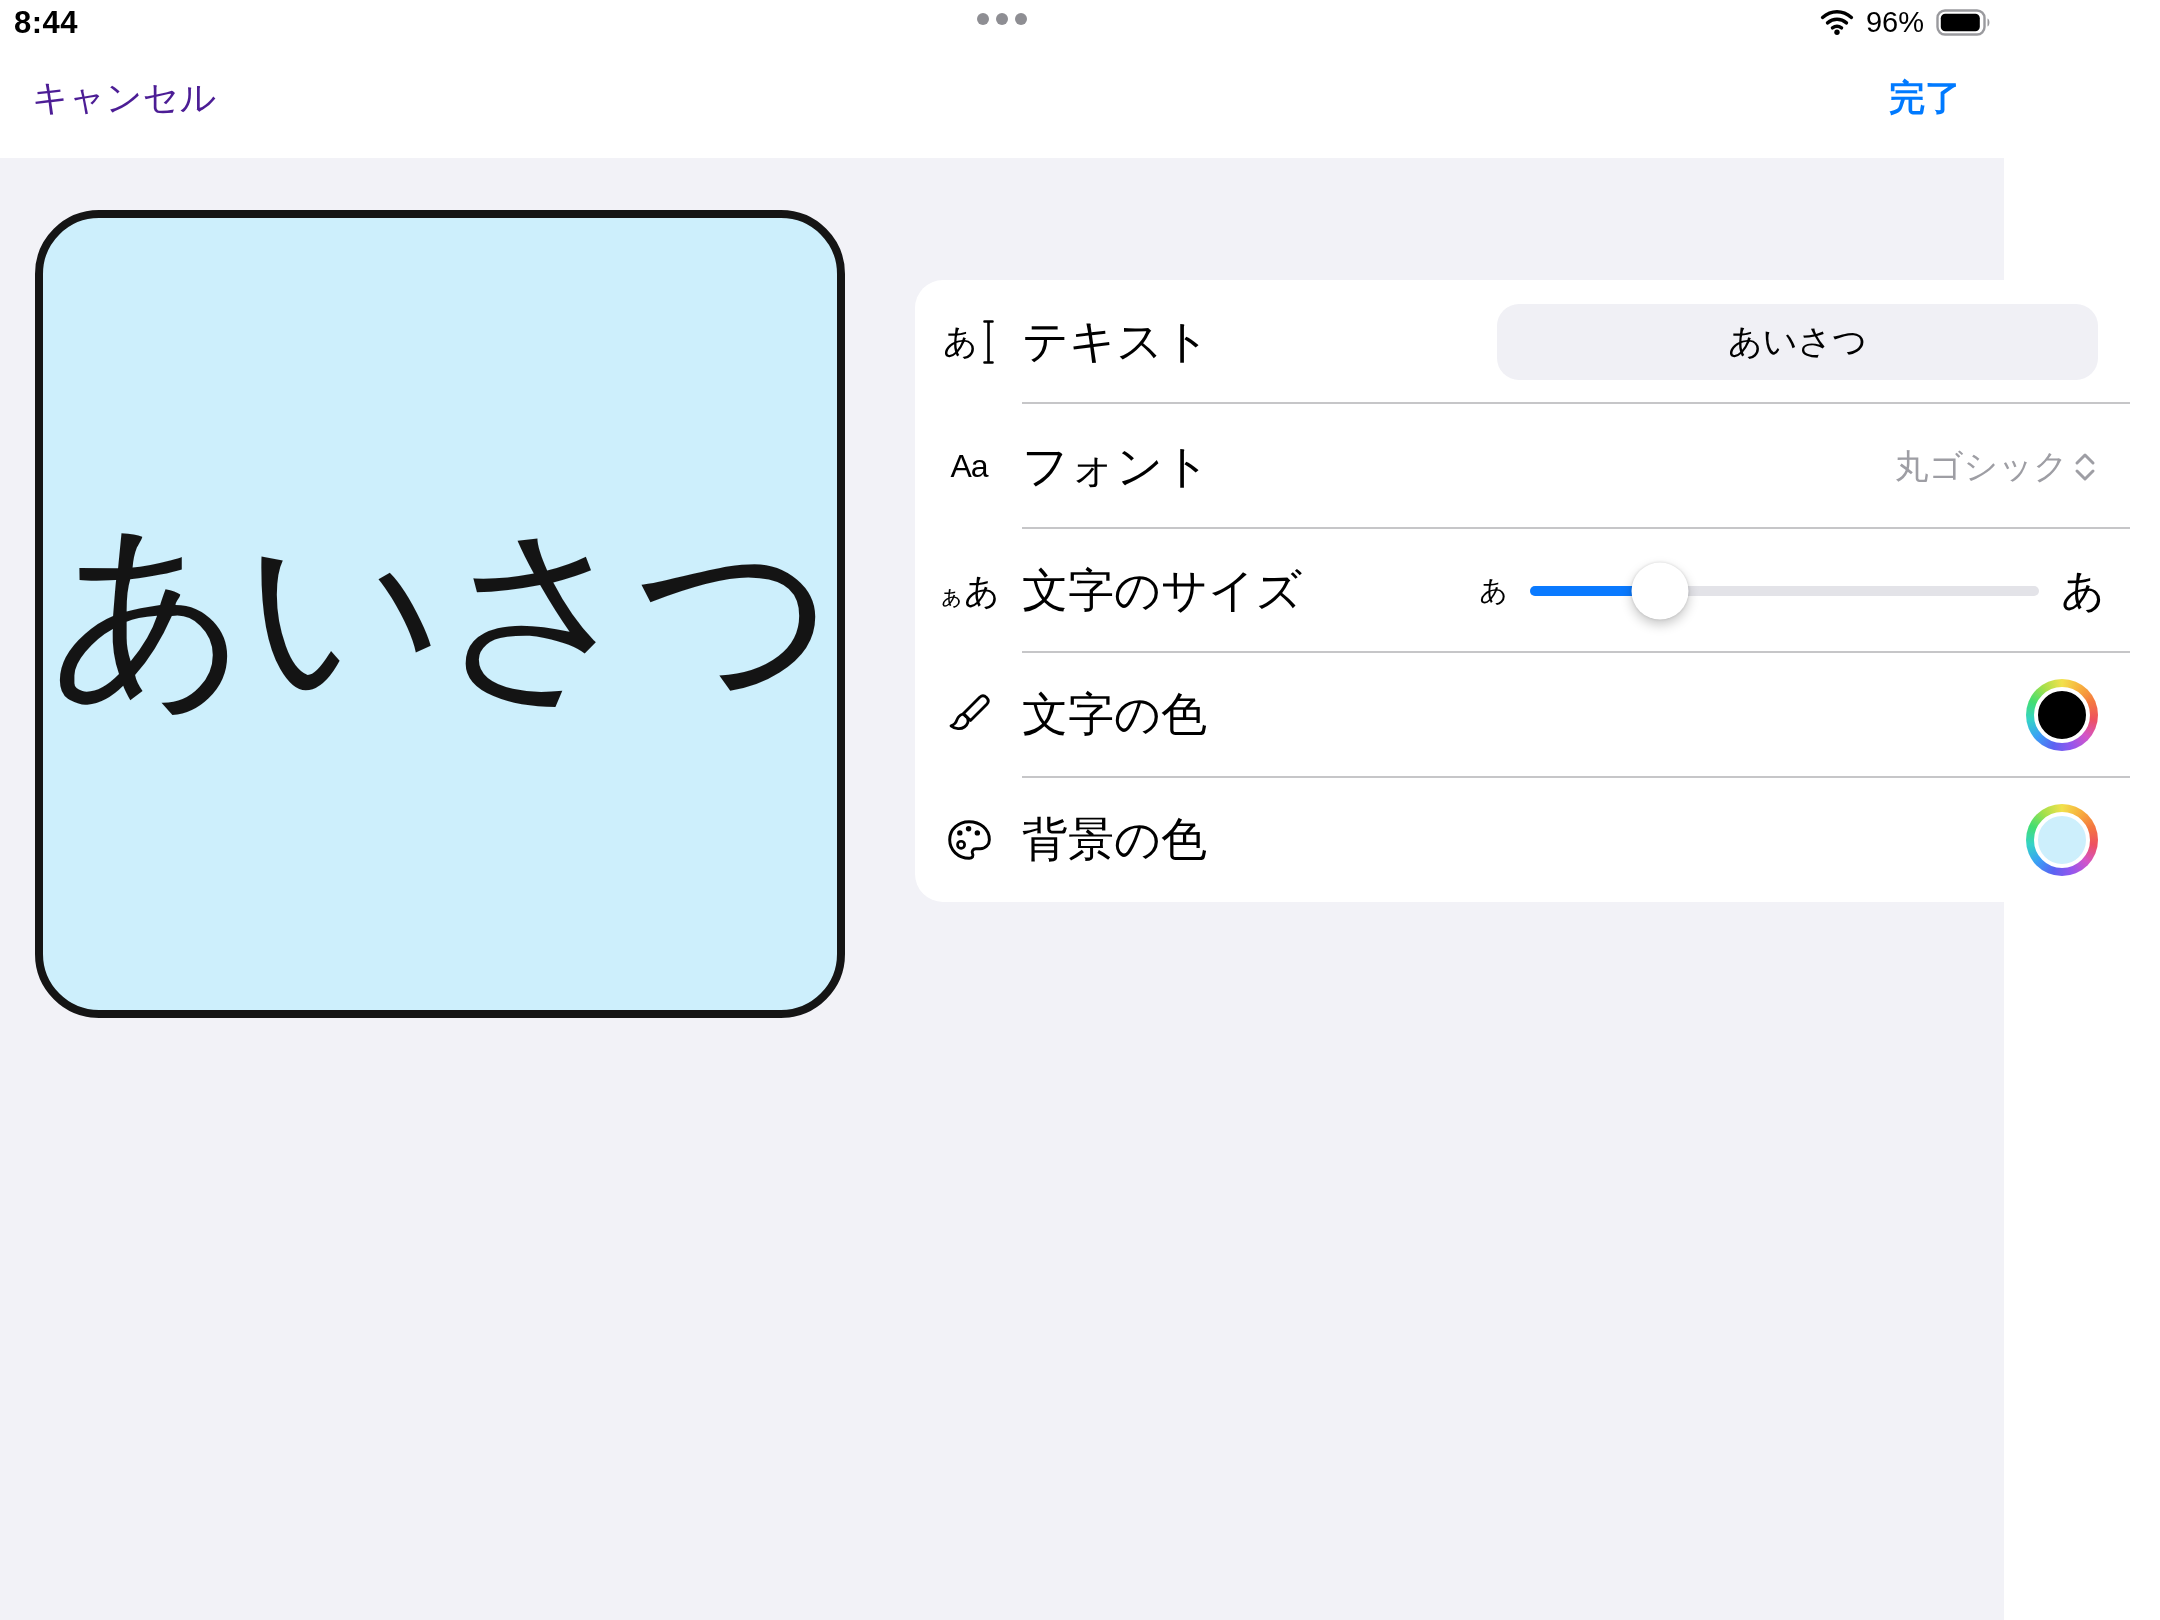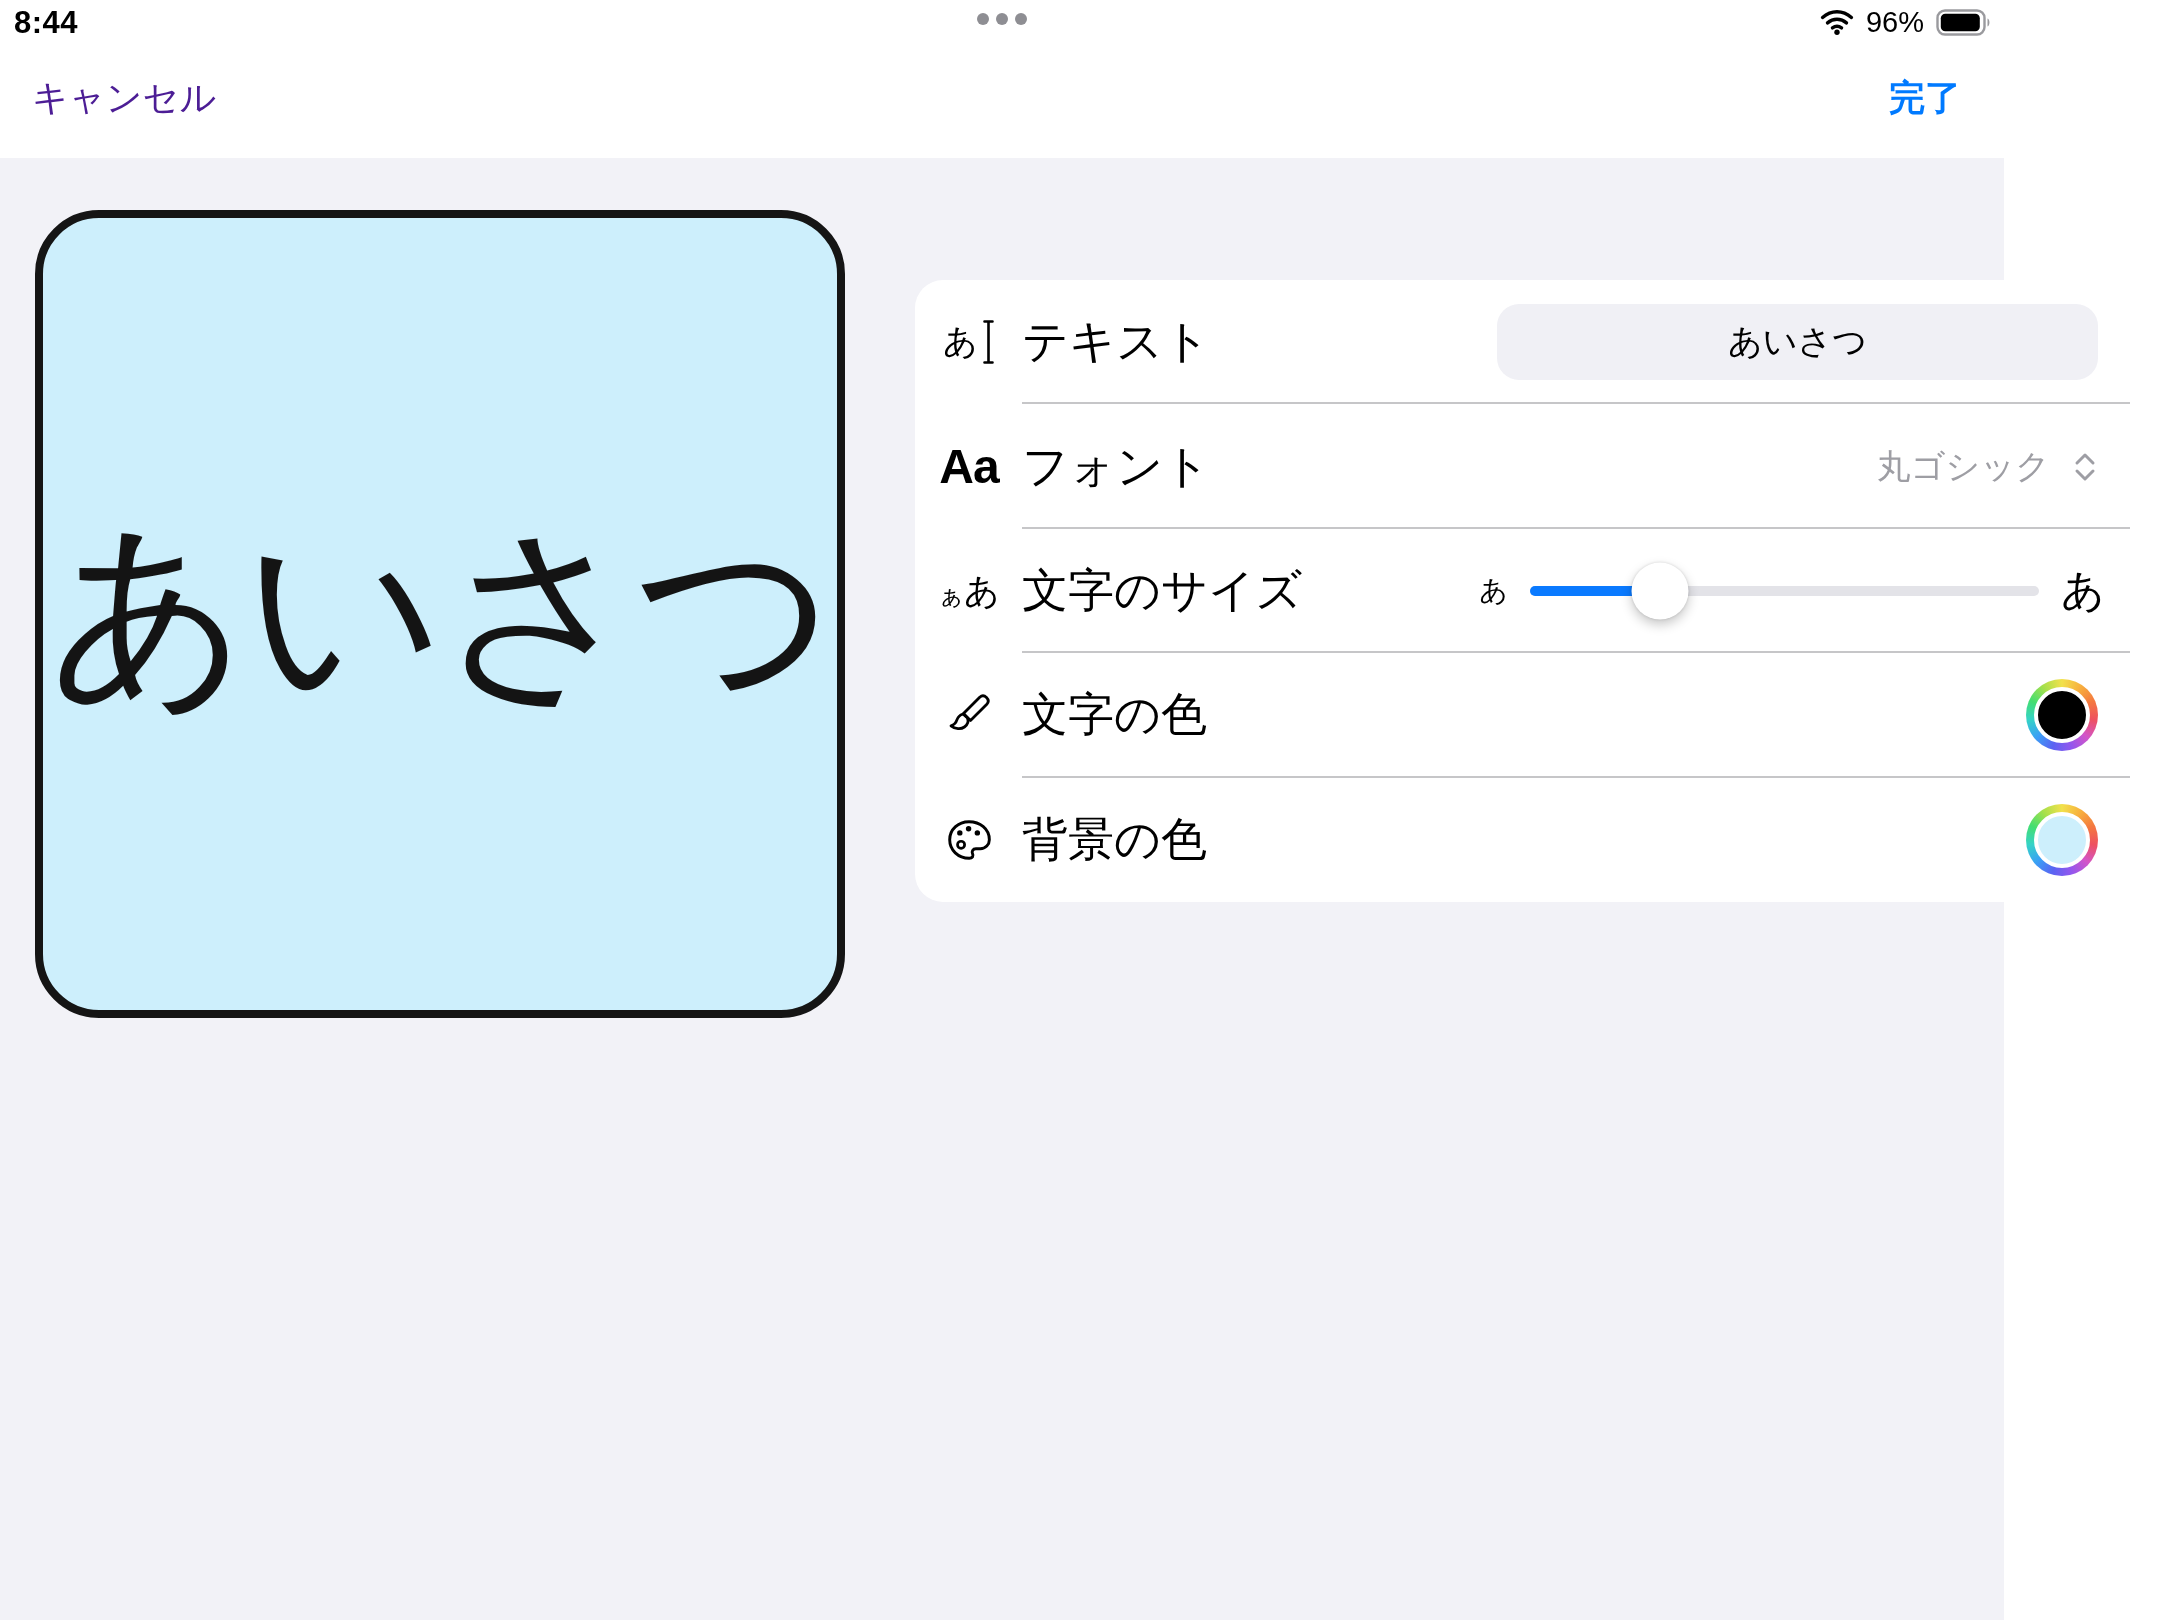--- a/index.html
+++ b/index.html
@@ -78,23 +78,23 @@
   
   .icon-textentry { display:flex; align-items:center; gap:4px; font-size:34px; font-weight:500; }
   .text-field {
     margin-left:auto; width:601px; height:76px;
     background:#F0F0F5; border:none; border-radius:22px;
     text-align:center; font-size:34px; color:#000;
     font-family:"Liberation Sans", sans-serif; outline:none;
   }
 
   
-  .icon-font { font-size:48px; letter-spacing:-1px; font-weight:700; }
+  .icon-font { font-size:32px; letter-spacing:-1px; font-weight:400; }
   .picker {
-    margin-left:auto; display:flex; align-items:center; gap:22px;
+    margin-left:auto; display:flex; align-items:center; gap:4px;
     background:none; border:none; cursor:pointer;
     font-family:"Liberation Sans", sans-serif;
   }
   .picker-value { font-size:34px; }
 
   
   .icon-size { display:flex; align-items:baseline; font-weight:500; }
   .icon-size .sm { font-size:25px; }
   .icon-size .lg { font-size:35px; }
   .slider-group { margin-left:auto; display:flex; align-items:center; gap:22px; margin-right:-7px; }

